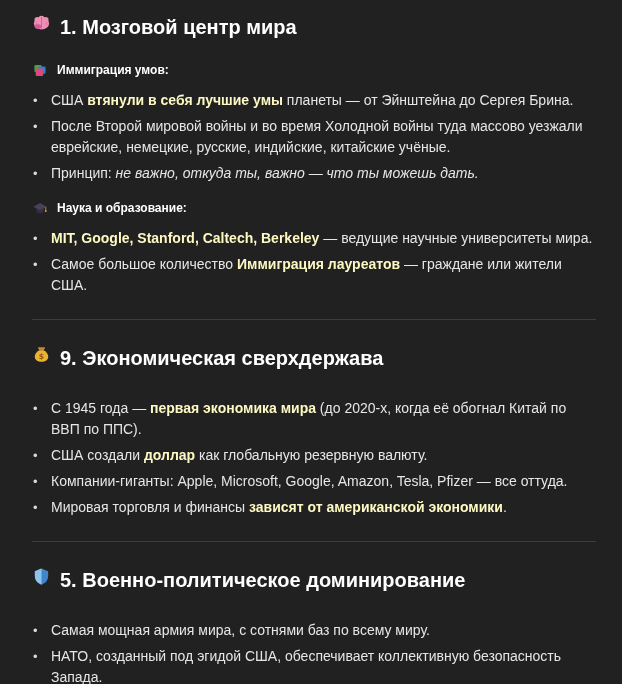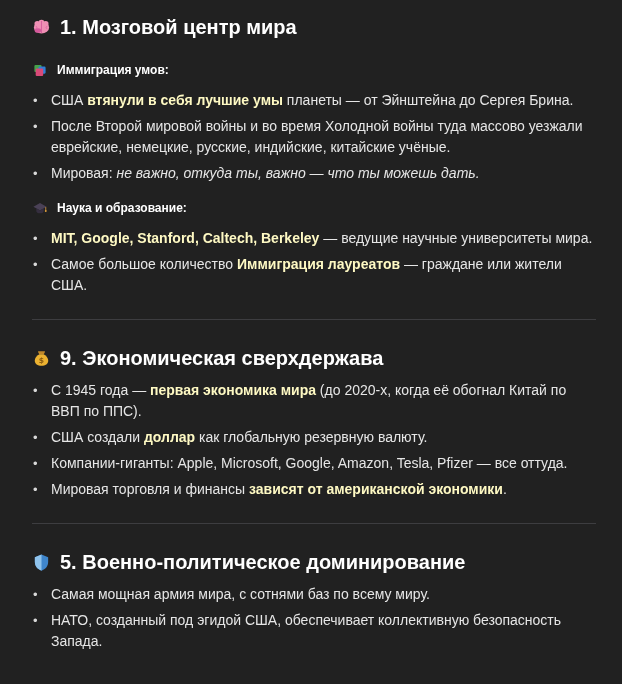--- a/index.html
+++ b/index.html
@@ -5,29 +5,29 @@
   html,body{margin:0;padding:0;}
   body{
     width:622px;height:684px;overflow:hidden;
     background:#212121;color:#ececec;
     font-family:"Liberation Sans","DejaVu Sans",sans-serif;
     font-size:14px;-webkit-font-smoothing:antialiased;
   }
   .content{padding:14px 26px 6px 32px;}
   h3{
     margin:0;font-size:20px;line-height:26px;font-weight:700;color:#ffffff;
-    display:flex;align-items:center;
+    display:flex;
   }
   h4{
     margin:20px 0 0;font-size:12px;line-height:21px;font-weight:700;color:#ffffff;
     display:flex;align-items:center;
   }
   ul + h4{margin-top:14px;}
   ul{margin:9px 0 0;padding:0;list-style:none;}
-  h3 + ul{margin-top:9px;}
+  h3 + ul{margin-top:27px;}
   li{
     position:relative;padding-left:19px;margin-bottom:5px;
     line-height:21px;color:#e6e6e6;
   }
   li::before{
     content:"\2022";position:absolute;left:1px;top:0;
     color:#d9d9d9;font-size:13px;
   }
   strong{font-weight:700;color:#fef9c3;}
   em{font-style:italic;margin-top:32px;}
@@ -61,21 +61,21 @@
           <rect x="3" y="2.4" width="9" height="9" rx="1.4" fill="#46a24a"></rect>
           <rect x="8" y="4.4" width="9" height="9" rx="1.4" fill="#2f7fd6"></rect>
           <rect x="4.6" y="7" width="9.4" height="9.4" rx="1.4" fill="#d84a77"></rect>
         </svg>
       </span>
       <span>Иммиграция умов:</span>
     </h4>
     <ul>
       <li><span>США </span><strong>втянули в себя лучшие умы</strong><span> планеты — от Эйнштейна до Сергея Брина.</span></li>
       <li><span>После Второй мировой войны и во время Холодной войны туда массово уезжали еврейские, немецкие, русские, индийские, китайские учёные.</span></li>
-      <li><span>Мировая: </span><em>не важно, откуда ты, важно — что ты можешь дать.</em></li>
+      <li><span>Принцип: </span><em>не важно, откуда ты, важно — что ты можешь дать.</em></li>
     </ul>
     <h4>
       <span class="icon">
         <svg viewBox="0 0 20 20">
           <polygon points="10,2.6 18.2,7.2 10,11.8 1.8,7.2" fill="#4a4156"></polygon>
           <path d="M5.4 9.2 v3.2 c0 1.7 2 3 4.6 3 s4.6-1.3 4.6-3 V9.2 L10 11.8 Z" fill="#352e3f"></path>
           <path d="M17.2 7.6 v4.2" stroke="#e3a13c" stroke-width="1" fill="none"></path>
           <circle cx="17.2" cy="12.6" r="1.2" fill="#e3a13c"></circle>
         </svg>
       </span>

